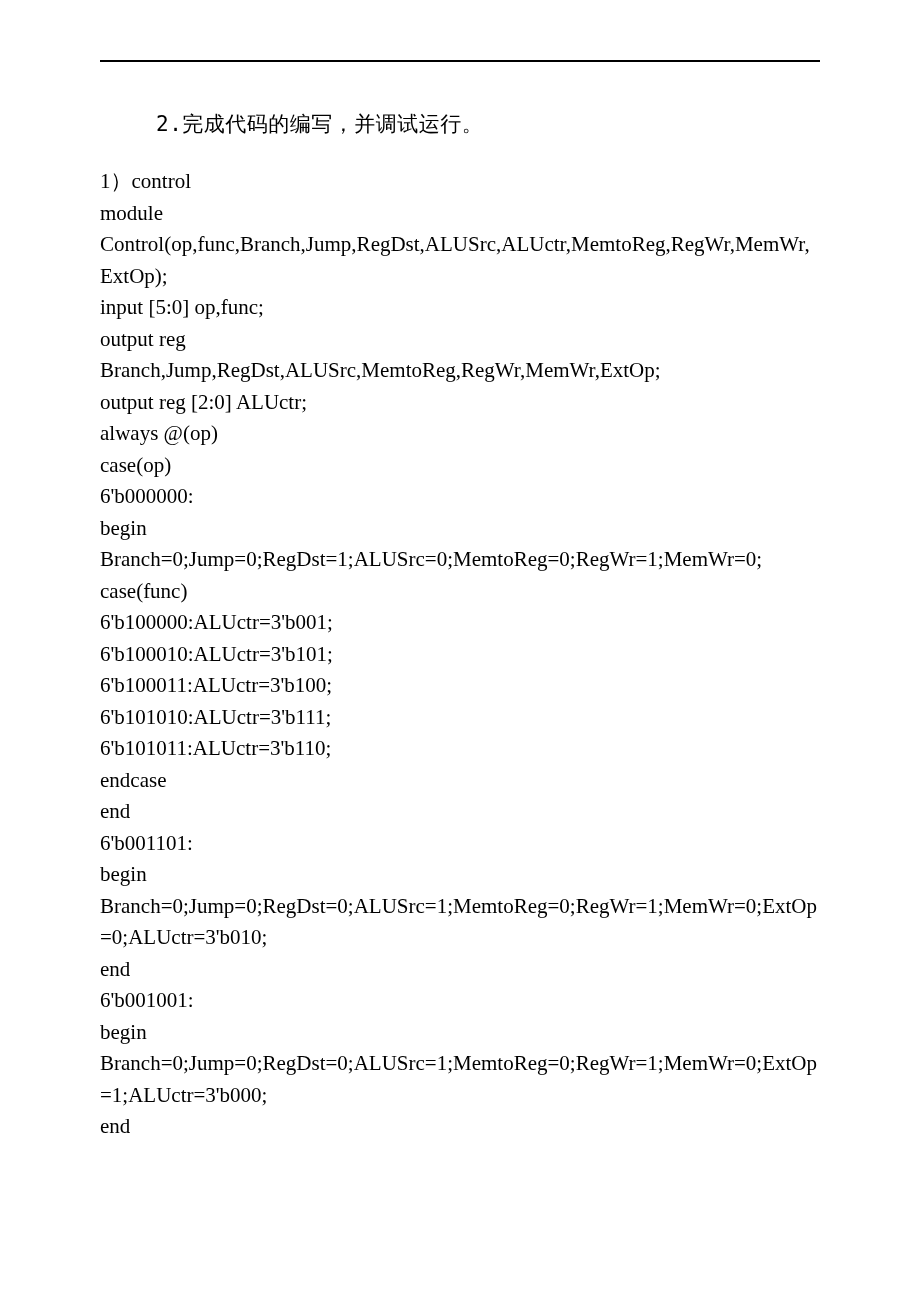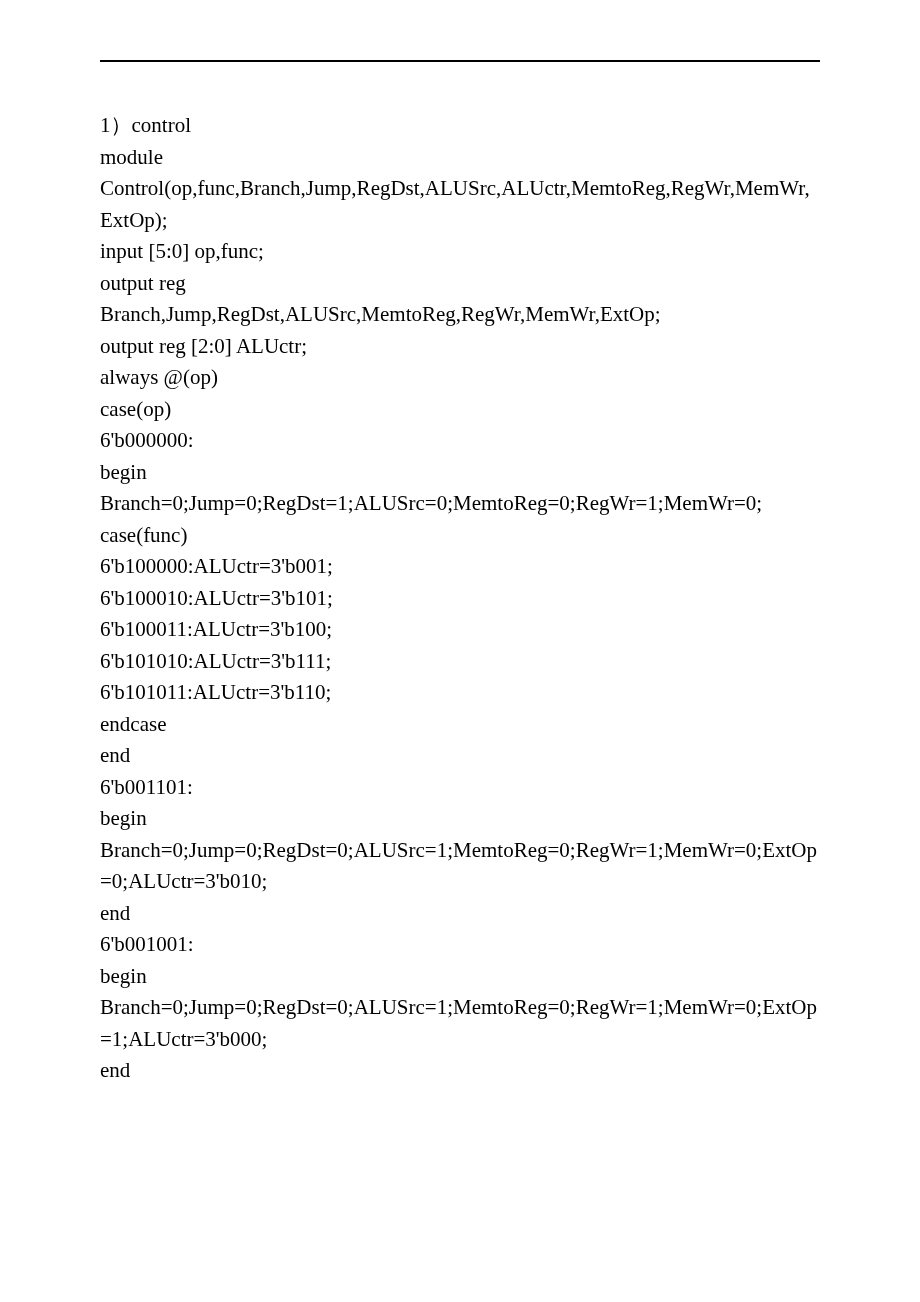--- a/index.html
+++ b/index.html
@@ -35,14 +35,15 @@
   }
   .code-line {
     display: block;
   }
 </style>
 </head>
 <body>
 
 <div class="page">
   <div class="rule"></div>
+  <div class="heading">2.完成代码的编写，并调试运行。</div>
   <div class="code-block" id="code-container"><span class="code-line">1）control</span><span class="code-line">module</span><span class="code-line">Control(op,func,Branch,Jump,RegDst,ALUSrc,ALUctr,MemtoReg,RegWr,MemWr,ExtOp);</span><span class="code-line">input [5:0] op,func;</span><span class="code-line">output reg</span><span class="code-line">Branch,Jump,RegDst,ALUSrc,MemtoReg,RegWr,MemWr,ExtOp;</span><span class="code-line">output reg [2:0] ALUctr;</span><span class="code-line">always @(op)</span><span class="code-line">case(op)</span><span class="code-line">6'b000000:</span><span class="code-line">begin</span><span class="code-line">Branch=0;Jump=0;RegDst=1;ALUSrc=0;MemtoReg=0;RegWr=1;MemWr=0;</span><span class="code-line">case(func)</span><span class="code-line">6'b100000:ALUctr=3'b001;</span><span class="code-line">6'b100010:ALUctr=3'b101;</span><span class="code-line">6'b100011:ALUctr=3'b100;</span><span class="code-line">6'b101010:ALUctr=3'b111;</span><span class="code-line">6'b101011:ALUctr=3'b110;</span><span class="code-line">endcase</span><span class="code-line">end</span><span class="code-line">6'b001101:</span><span class="code-line">begin</span><span class="code-line">Branch=0;Jump=0;RegDst=0;ALUSrc=1;MemtoReg=0;RegWr=1;MemWr=0;ExtOp=0;ALUctr=3'b010;</span><span class="code-line">end</span><span class="code-line">6'b001001:</span><span class="code-line">begin</span><span class="code-line">Branch=0;Jump=0;RegDst=0;ALUSrc=1;MemtoReg=0;RegWr=1;MemWr=0;ExtOp=1;ALUctr=3'b000;</span><span class="code-line">end</span></div>
 </div>
 
 </body></html>

